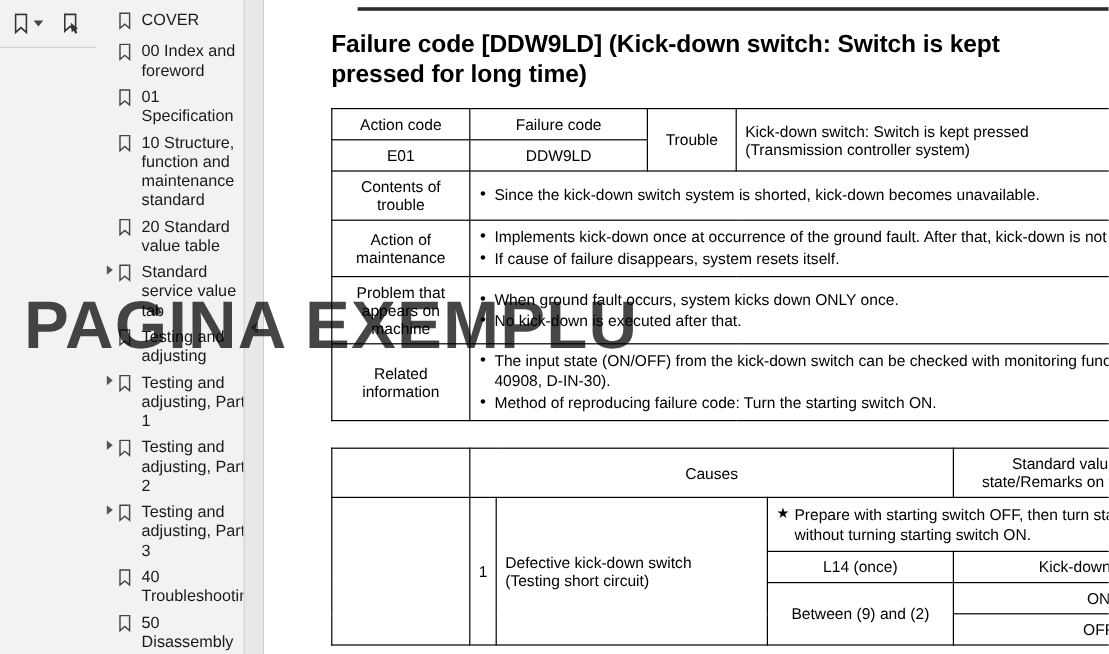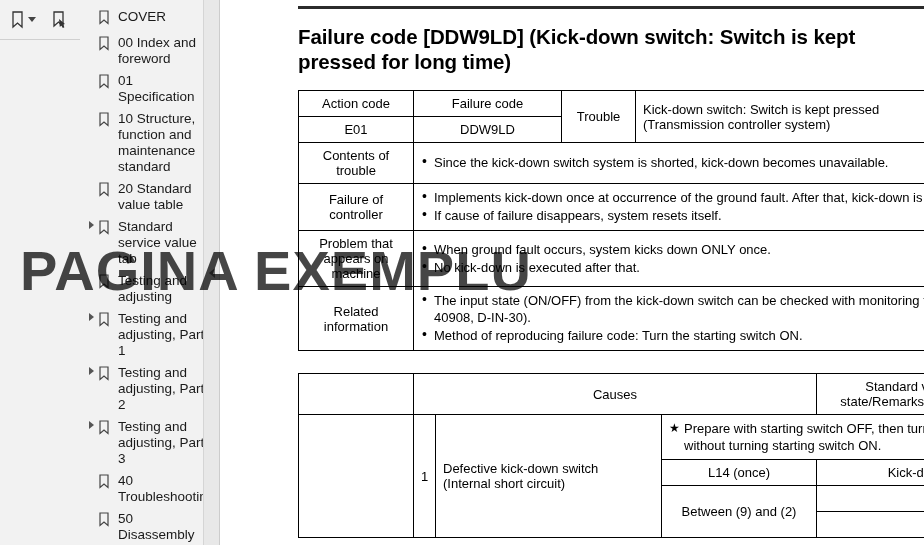--- a/index.html
+++ b/index.html
@@ -113,21 +113,21 @@
     border-right: 6px solid #707070;
   }
 
   
   .doc-pane {
     flex: 1 1 auto;
     height: 545px;
     background: #ffffff;
     position: relative;
     overflow: hidden;
-    padding-left: 78px;
+    padding-left: 56px;
     padding-right: 0;
   }
   .top-rule {
     position: absolute;
     left: 78px;
     right: 0;
     top: 6px;
     height: 3px;
     background: #2b2b2b;
   }
@@ -401,21 +401,21 @@
         <tr>
           <td class="ctr">Contents of trouble</td>
           <td colspan="3">
             <ul class="bullets">
               <li>Since the kick-down switch system is shorted, kick-down becomes unavailable.</li>
             </ul>
           </td>
         </tr>
 
         <tr>
-          <td class="ctr">Failure of controller</td>
+          <td class="ctr">Action of maintenance</td>
           <td colspan="3">
             <ul class="bullets">
               <li>Implements kick-down once at occurrence of the ground fault. After that, kick-down is not executed.</li>
               <li>If cause of failure disappears, system resets itself.</li>
             </ul>
           </td>
         </tr>
 
         <tr>
           <td class="ctr">Problem that appears on machine</td>
@@ -451,21 +451,21 @@
             <tr>
           <td>&nbsp;</td>
           <td colspan="3" class="hdr-cell">Causes</td>
           <td class="hdr-cell">Standard value in normal state/Remarks on troubleshooting</td>
         </tr>
         <tr>
           <td rowspan="4">&nbsp;</td>
           <td rowspan="4" class="ctr">1</td>
           <td rowspan="4">
             <div>Defective kick-down switch</div>
-            <div>(Internal short circuit)</div>
+            <div>(Testing short circuit)</div>
           </td>
           <td colspan="2">
             <div class="star-line">Prepare with starting switch OFF, then turn starting switch ON without turning starting switch ON.</div>
           </td>
         </tr>
         <tr>
           <td class="ctr">L14 (once)</td>
           <td class="ctr">Kick-down switch</td>
         </tr>
         <tr>

